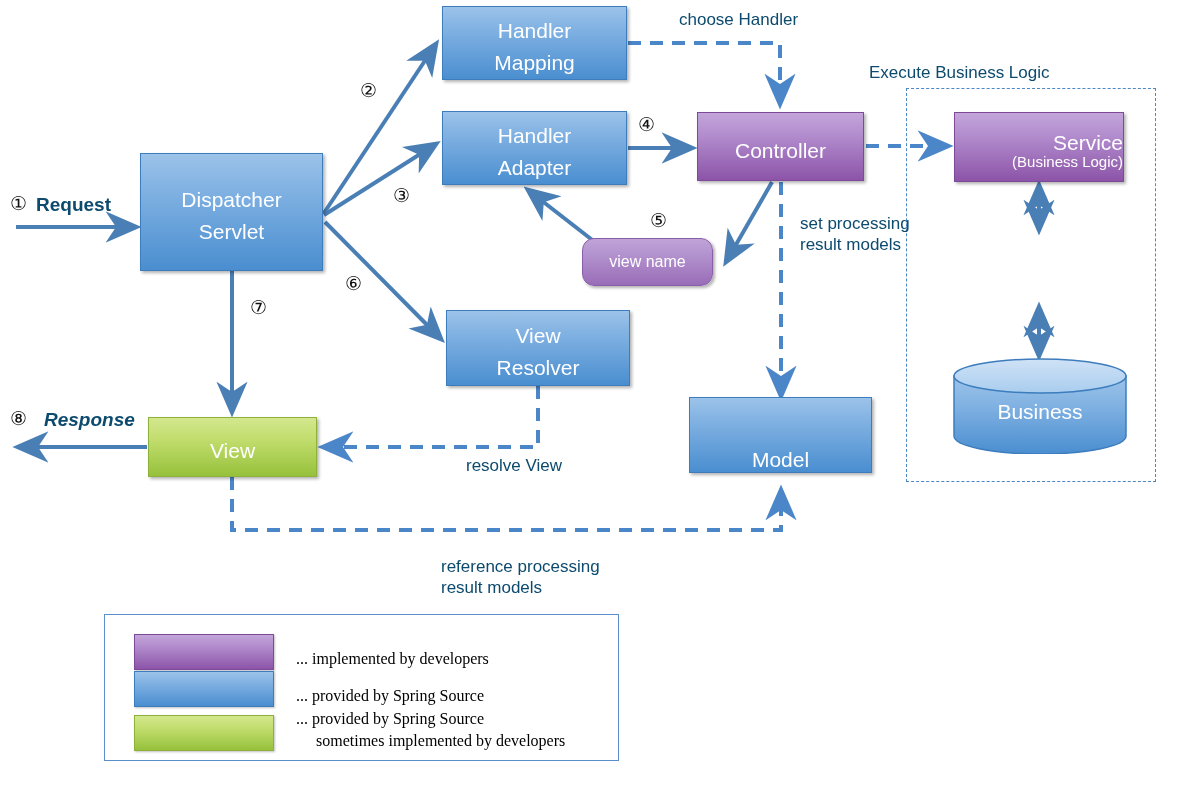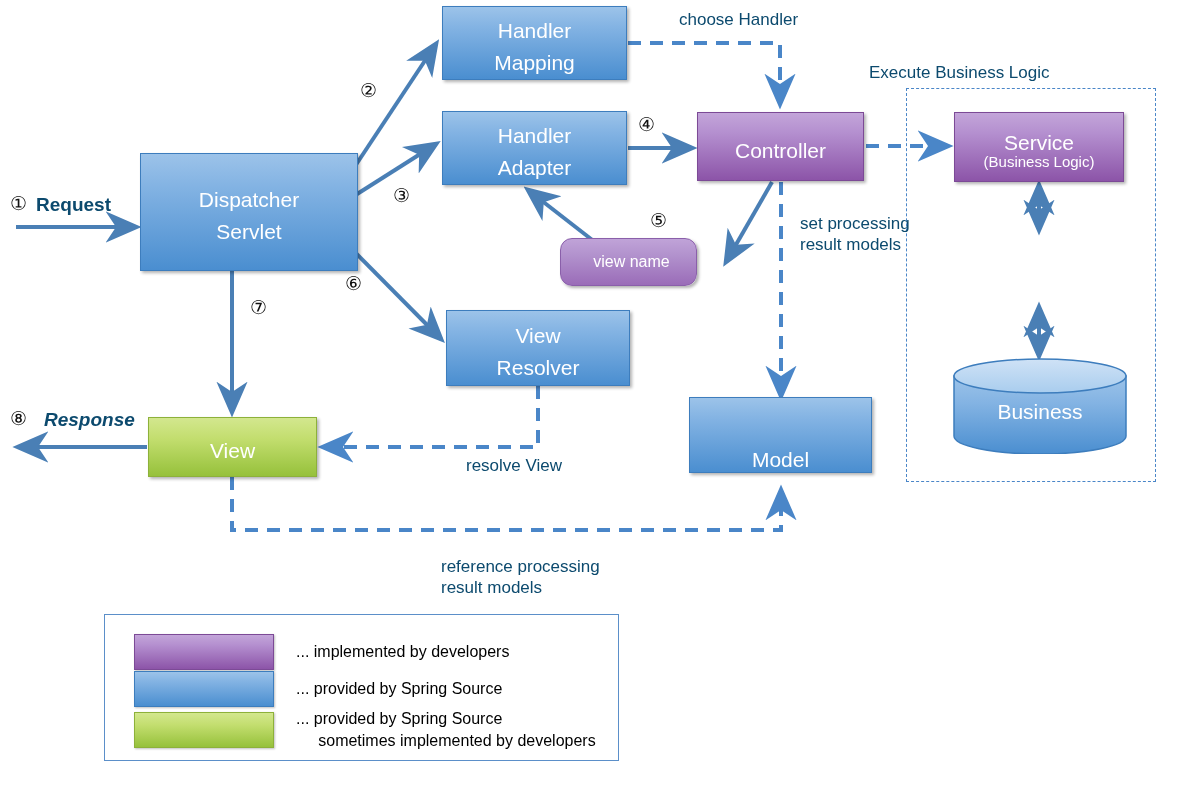--- a/index.html
+++ b/index.html
@@ -29,21 +29,21 @@
   .cyl .lbl{position:absolute;left:0;right:0;top:44%;text-align:center;color:#fff;
             font-size:21px;}
 
   .bizbox{position:absolute;border:1px dashed #4a86c8;box-sizing:border-box;}
 
   .lab{position:absolute;color:#0c4a6e;font-size:17px;white-space:pre;line-height:1.25;}
   .lab.b{font-weight:bold;}
   .num{position:absolute;font-size:19px;color:#111;}
 
   .legend{position:absolute;border:1px solid #5b8fc9;background:#fff;box-sizing:border-box;}
-  .legrow{position:absolute;display:flex;align-items:center;}
+  .legrow{position:absolute;display:flex;align-items:flex-end;font-family:Liberation Serif, serif;}
   .swatch{width:138px;height:34px;box-shadow:1px 1px 2px rgba(0,0,0,.25);}
   .legtxt{margin-left:22px;font-size:16px;color:#000;line-height:1.35;white-space:pre;}
 </style>
 </head>
 <body>
 
 <div id="stage">
 
   <svg class="wires" viewBox="0 0 1196 798" xmlns="http://www.w3.org/2000/svg">
     <defs>
@@ -88,60 +88,60 @@
       <path d="M866,146 L948,146" marker-end="url(#ahd)"></path>
 
       <path d="M781,182 L781,396" marker-end="url(#ahd)"></path>
 
       <path d="M538,386 L538,447 L323,447" marker-end="url(#ahd)"></path>
 
       <path d="M232,477 L232,530 L781,530 L781,490" marker-end="url(#ahd)"></path>
     </g>
   </svg>
 
-  <div class="node blue" style="left:140px;top:153px;width:218px;height:118px;">
+  <div class="node blue" style="left:140px;top:153px;width:183px;height:118px;">
     <div class="title">Dispatcher</div>
     <div class="title">Servlet</div>
   </div>
 
   <div class="node blue" style="left:442px;top:6px;width:185px;height:74px;">
     <div class="title">Handler</div>
     <div class="title">Mapping</div>
   </div>
 
   <div class="node blue" style="left:442px;top:111px;width:185px;height:74px;">
     <div class="title">Handler</div>
     <div class="title">Adapter</div>
   </div>
 
   <div class="node purple" style="left:697px;top:112px;width:167px;height:69px;">
     <div class="title">Controller</div>
   </div>
 
-  <div class="viewname" style="left:560px;top:238px;width:129px;height:46px;padding-left:6px;">
+  <div class="viewname" style="left:582px;top:238px;width:129px;height:46px;">
     <span>view name</span>
   </div>
 
   <div class="node blue" style="left:446px;top:310px;width:184px;height:76px;">
     <div class="title">View</div>
     <div class="title">Resolver</div>
   </div>
 
   <div class="node green" style="left:148px;top:417px;width:169px;height:60px;">
     <div class="title">View</div>
   </div>
 
   <div class="node blue" style="left:689px;top:397px;width:183px;height:76px;justify-content:flex-end;">
     <div class="title">Model</div>
   </div>
 
   <div class="bizbox" style="left:906px;top:88px;width:250px;height:394px;"></div>
   <div class="lab" style="left:869px;top:62px;">Execute Business Logic</div>
 
-  <div class="node purple" style="left:954px;top:112px;width:170px;height:70px;">
+  <div class="node purple" style="left:954px;top:112px;width:170px;height:70px;align-items:flex-end;">
     <div class="title">Service</div>
     <div class="sub">(Business Logic)</div>
   </div>
 
 
   <div class="cyl" style="left:952px;top:358px;width:176px;height:96px;">
     <svg width="176" height="96" viewBox="0 0 176 96" xmlns="http://www.w3.org/2000/svg">
       <defs>
         <linearGradient id="cylBody" x1="0" y1="0" x2="0" y2="1">
           <stop offset="0%" stop-color="#9cc3e9"></stop>

